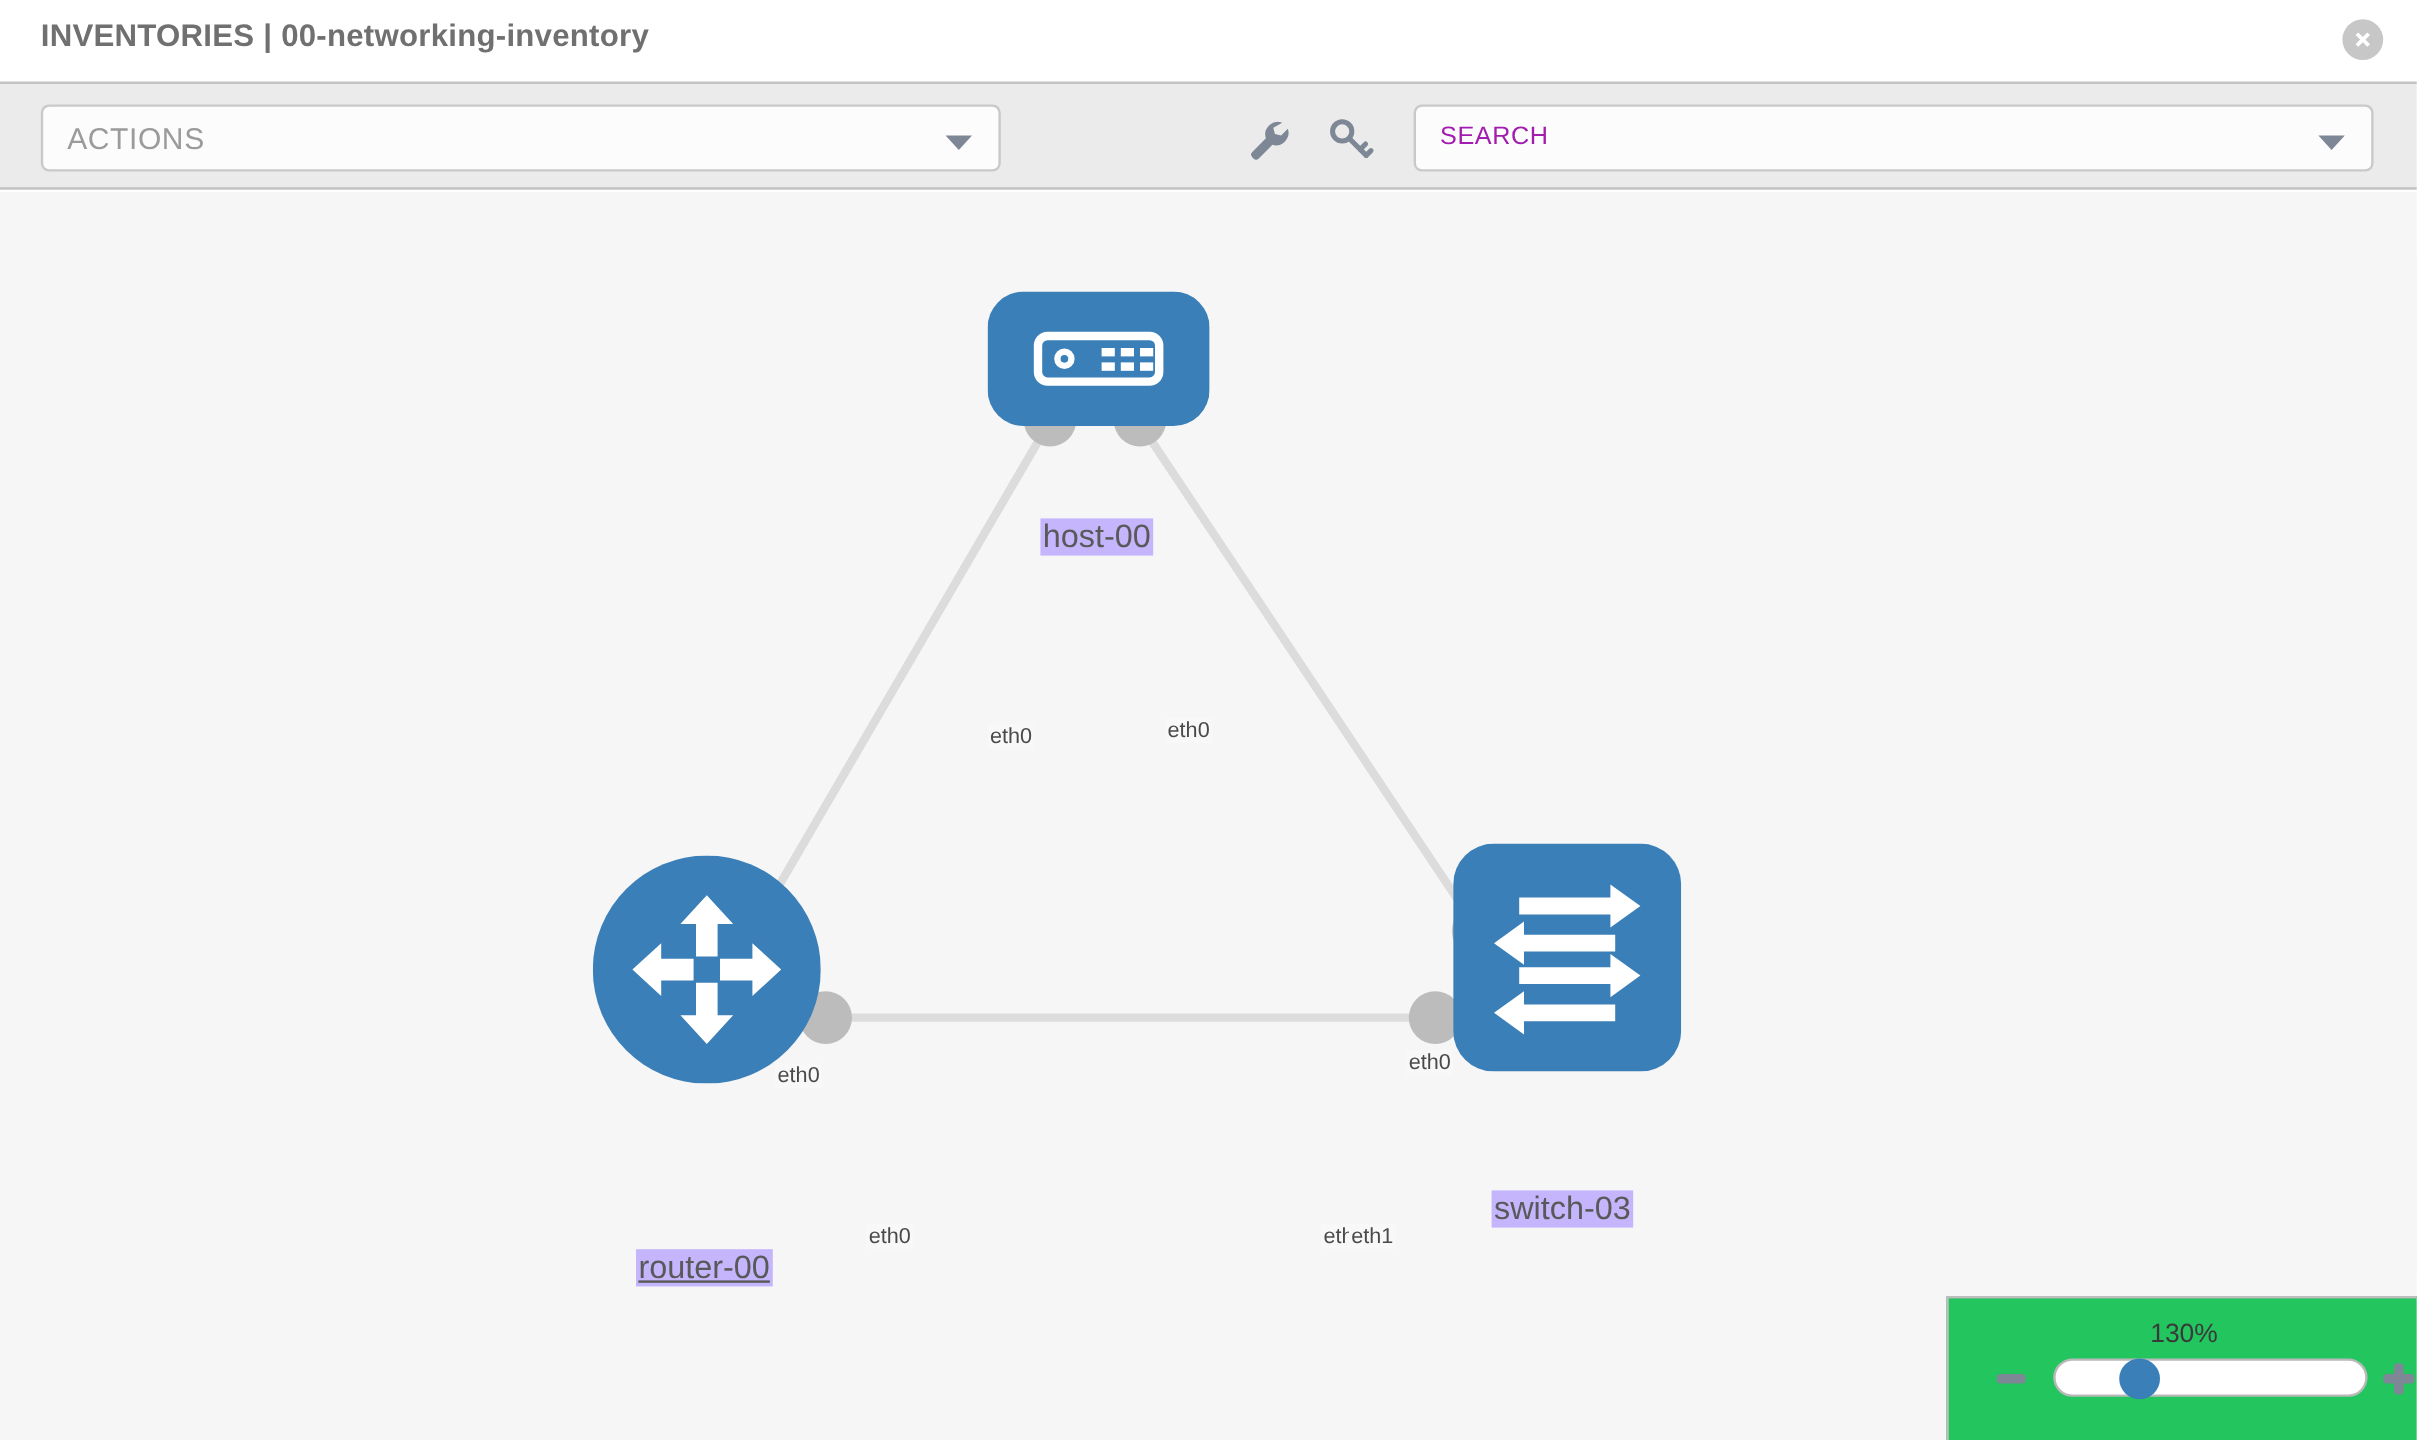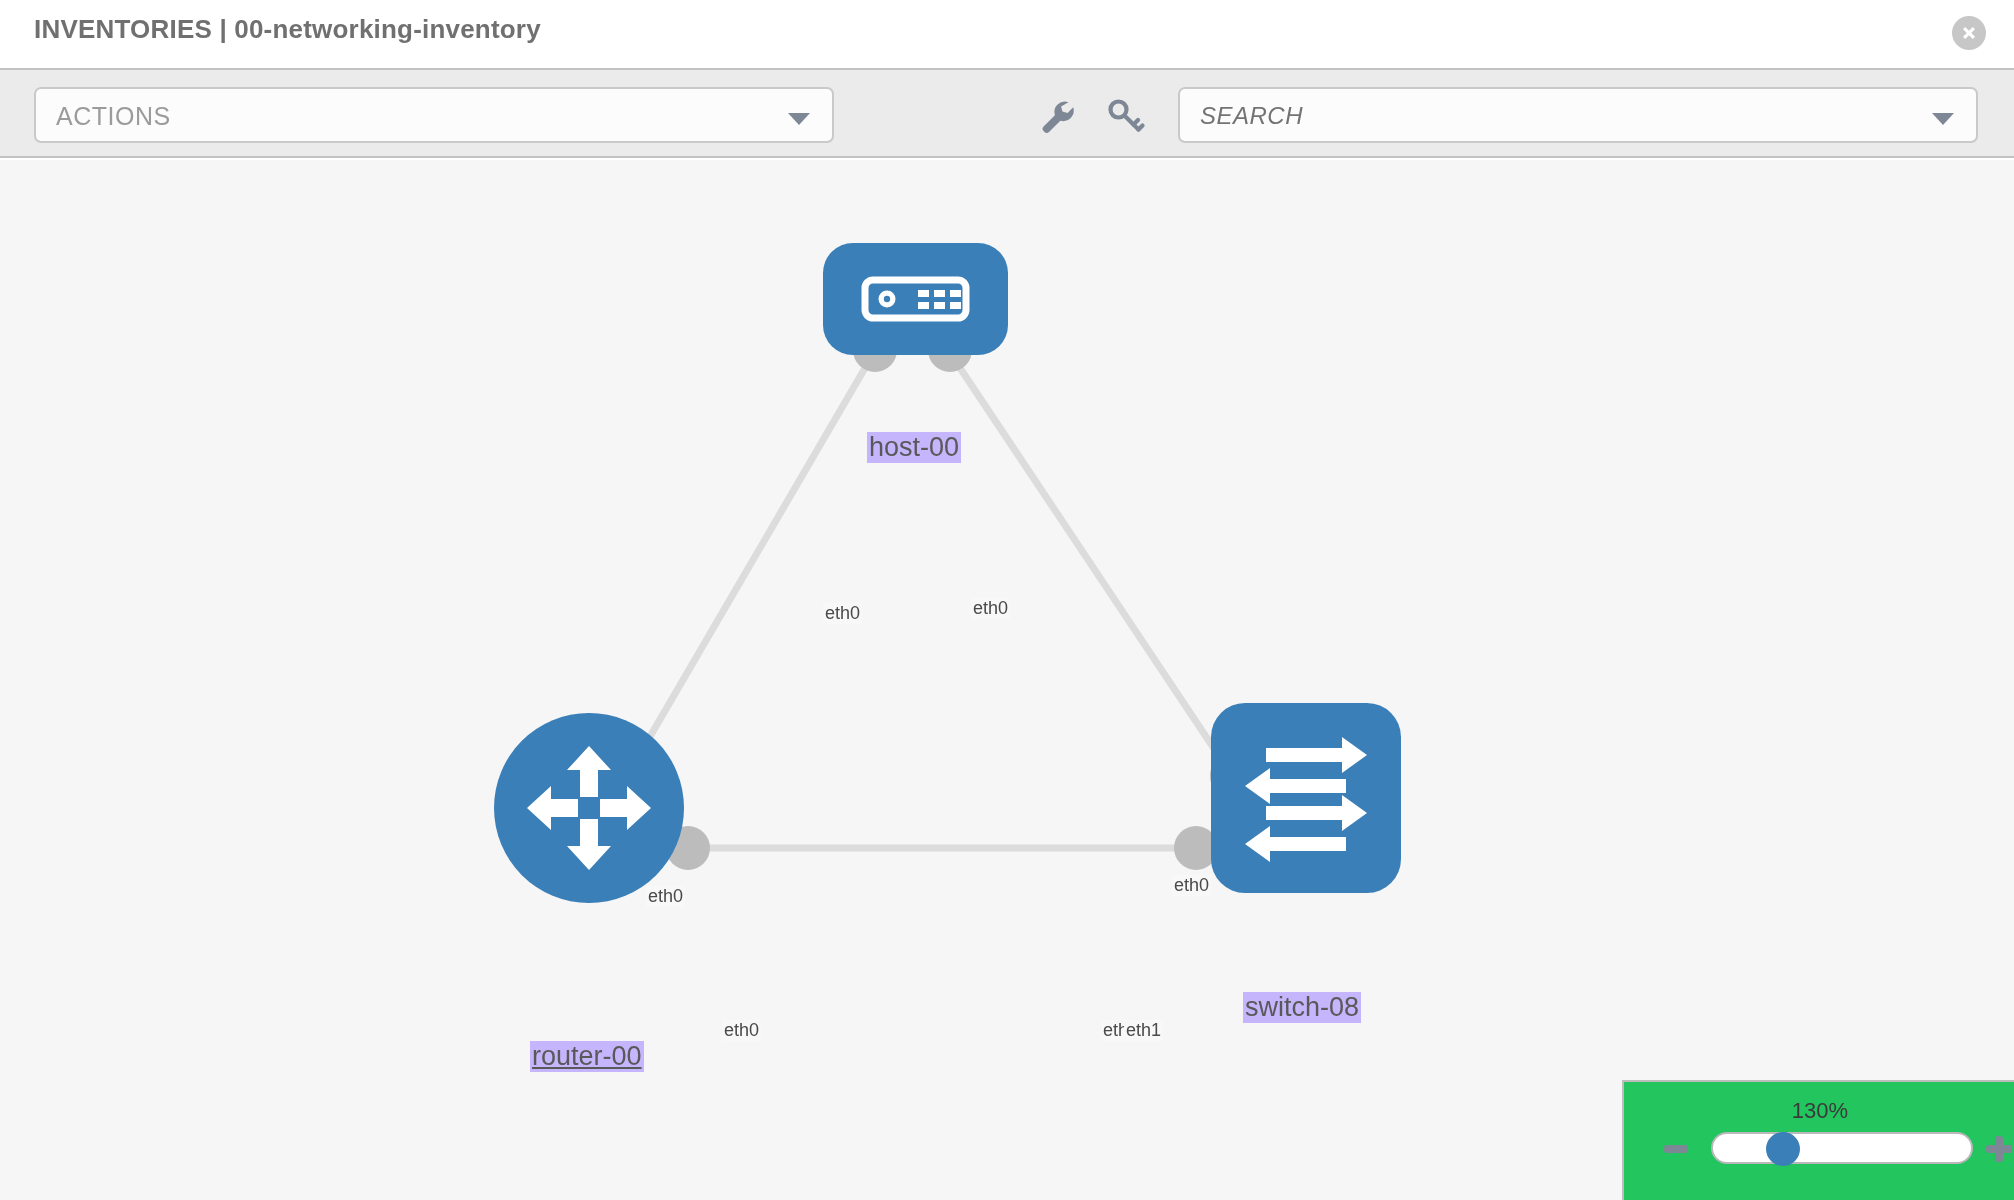--- a/index.html
+++ b/index.html
@@ -67,21 +67,21 @@
   .search-box {
     position: absolute; left: 1178px; top: 17px;
     width: 800px; height: 56px;
     background: #fcfcfc;
     border: 2px solid #c9c9c9;
     border-radius: 7px;
     cursor: text;
   }
   .search-label {
     position: absolute; left: 20px; top: 13px;
-    font-size: 24px; color: #737373; letter-spacing: .5px; font-style: italic;
+    font-size: 21px; color: #a21caf; letter-spacing: .5px;
   }
 
   
   .canvas {
     position: absolute; top: 160px; left: 0;
     width: 2014px; height: 1040px;
     background: #f6f6f6;
     overflow: hidden;
   }
   .canvas > svg { position: absolute; top: 0; left: 0; }
@@ -248,21 +248,21 @@
 
           <path d="M55 103 L131 103 L131 92 L156 110 L131 128 L131 117 L55 117 Z"></path>
 
           <path d="M135 134 L59 134 L59 123 L34 141 L59 159 L59 148 L135 148 Z"></path>
         </g>
       </svg>
     </div>
 
     <div class="node-label" style="left:867px;  top:272px;">host-00</div>
     <div class="node-label" style="left:530px;  top:881px;text-decoration:underline;">router-00</div>
-    <div class="node-label" style="left:1243px; top:832px;">switch-08</div>
+    <div class="node-label" style="left:1243px; top:832px;">switch-03</div>
 
     <div class="iface-label" style="left:823px;  top:443px;">eth0</div>
     <div class="iface-label" style="left:971px;  top:438px;">eth0</div>
     <div class="iface-label" style="left:646px;  top:726px;">eth0</div>
     <div class="iface-label" style="left:1172px; top:715px;">eth0</div>
     <div class="iface-label" style="left:722px;  top:860px;">eth0</div>
     <div class="iface-label" style="left:1101px; top:860px;">eth</div>
     <div class="iface-label" style="left:1124px; top:860px;">eth1</div>
   </div>
 

